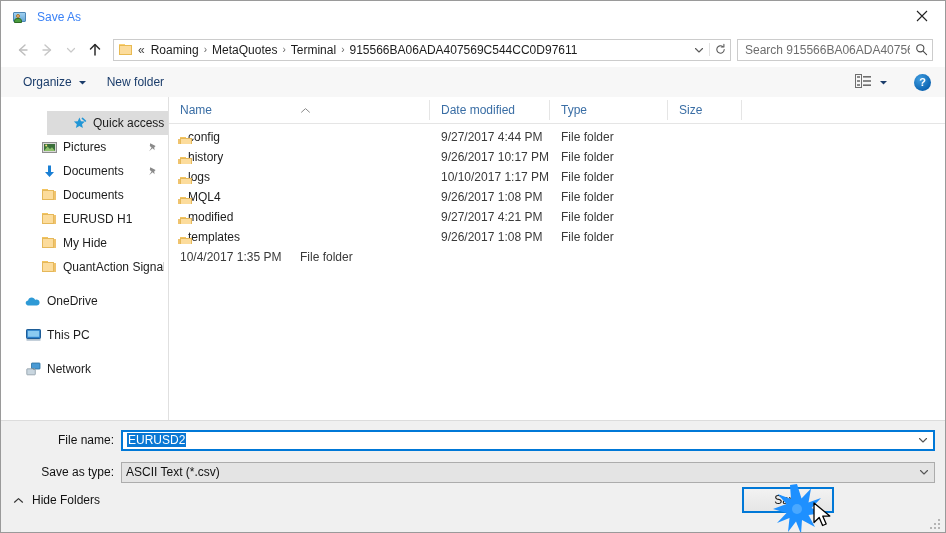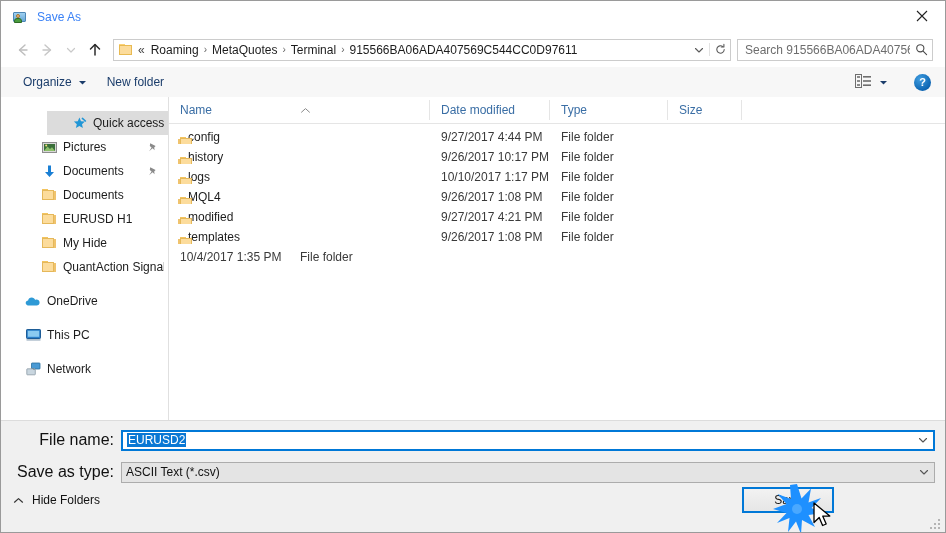--- a/index.html
+++ b/index.html
@@ -396,21 +396,21 @@
     height: 22px;
     display: flex;
     align-items: center;
   }
   .formrow.r1 { top: 8px; }
   .formrow.r2 { top: 40px; }
   .flabel {
     width: 120px;
     text-align: right;
     padding-right: 7px;
-    font-size: 16px;
+    font-size: 12px;
     color: #111111;
     box-sizing: border-box;
     flex: 0 0 auto;
   }
   .combo {
     flex: 1 1 auto;
     height: 21px;
     margin-right: 12px;
     background: #ffffff;
     border: 1px solid #7a7a7a;

